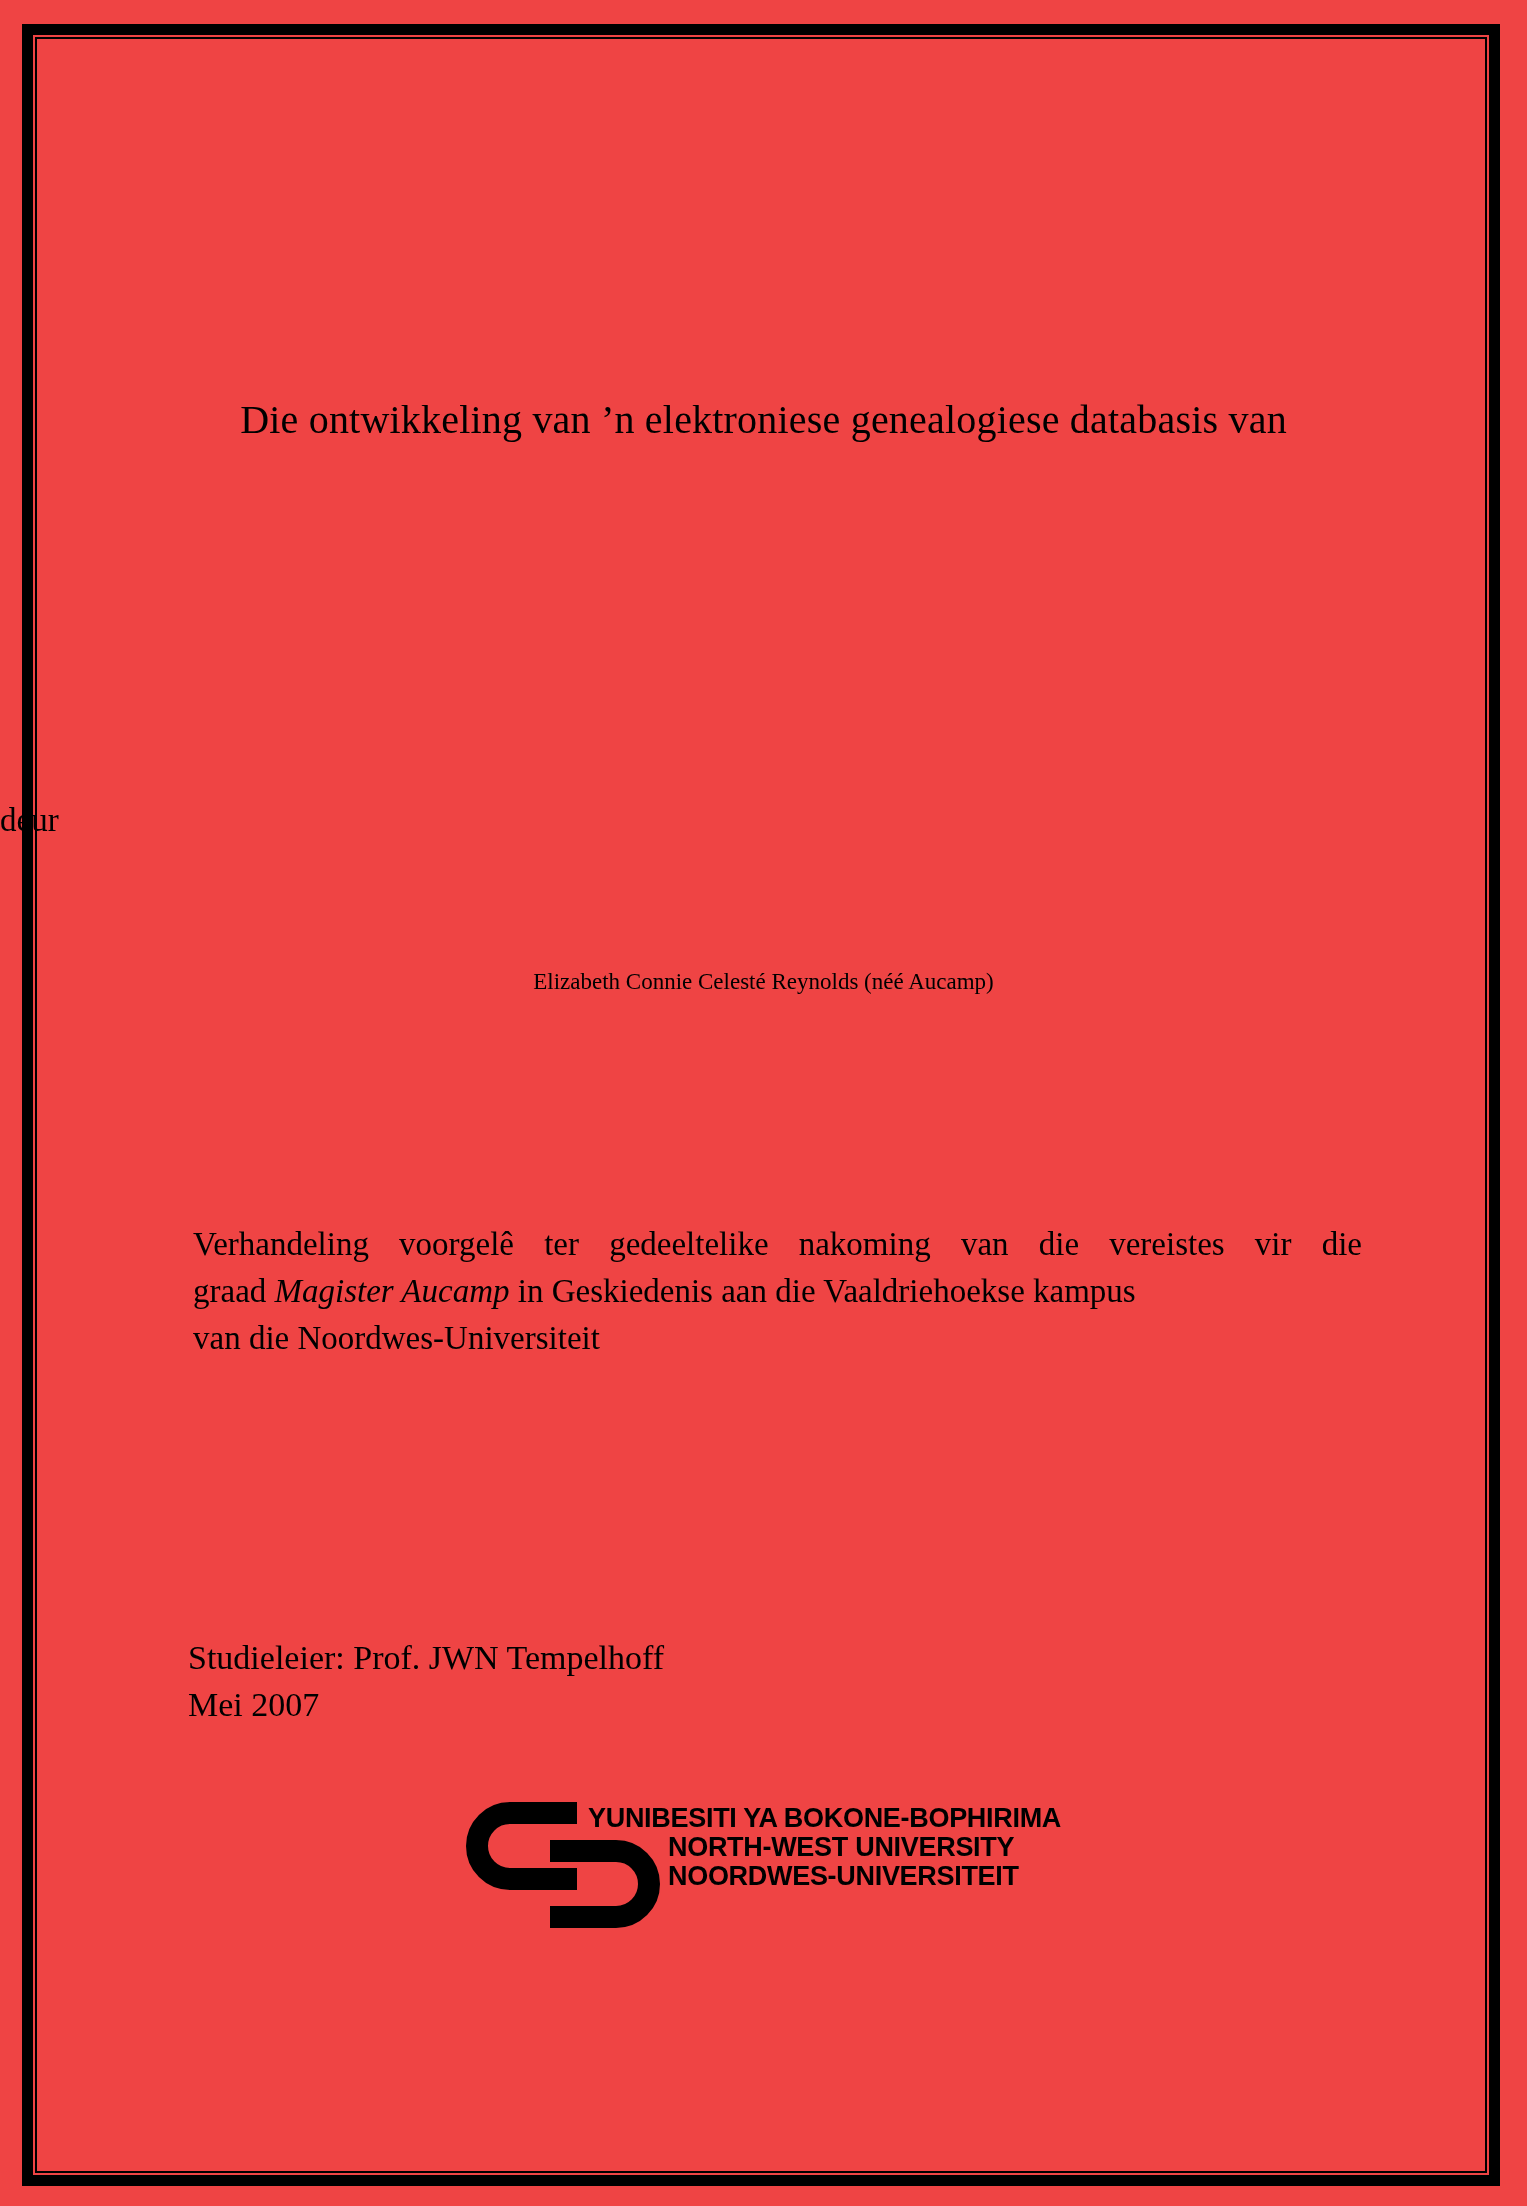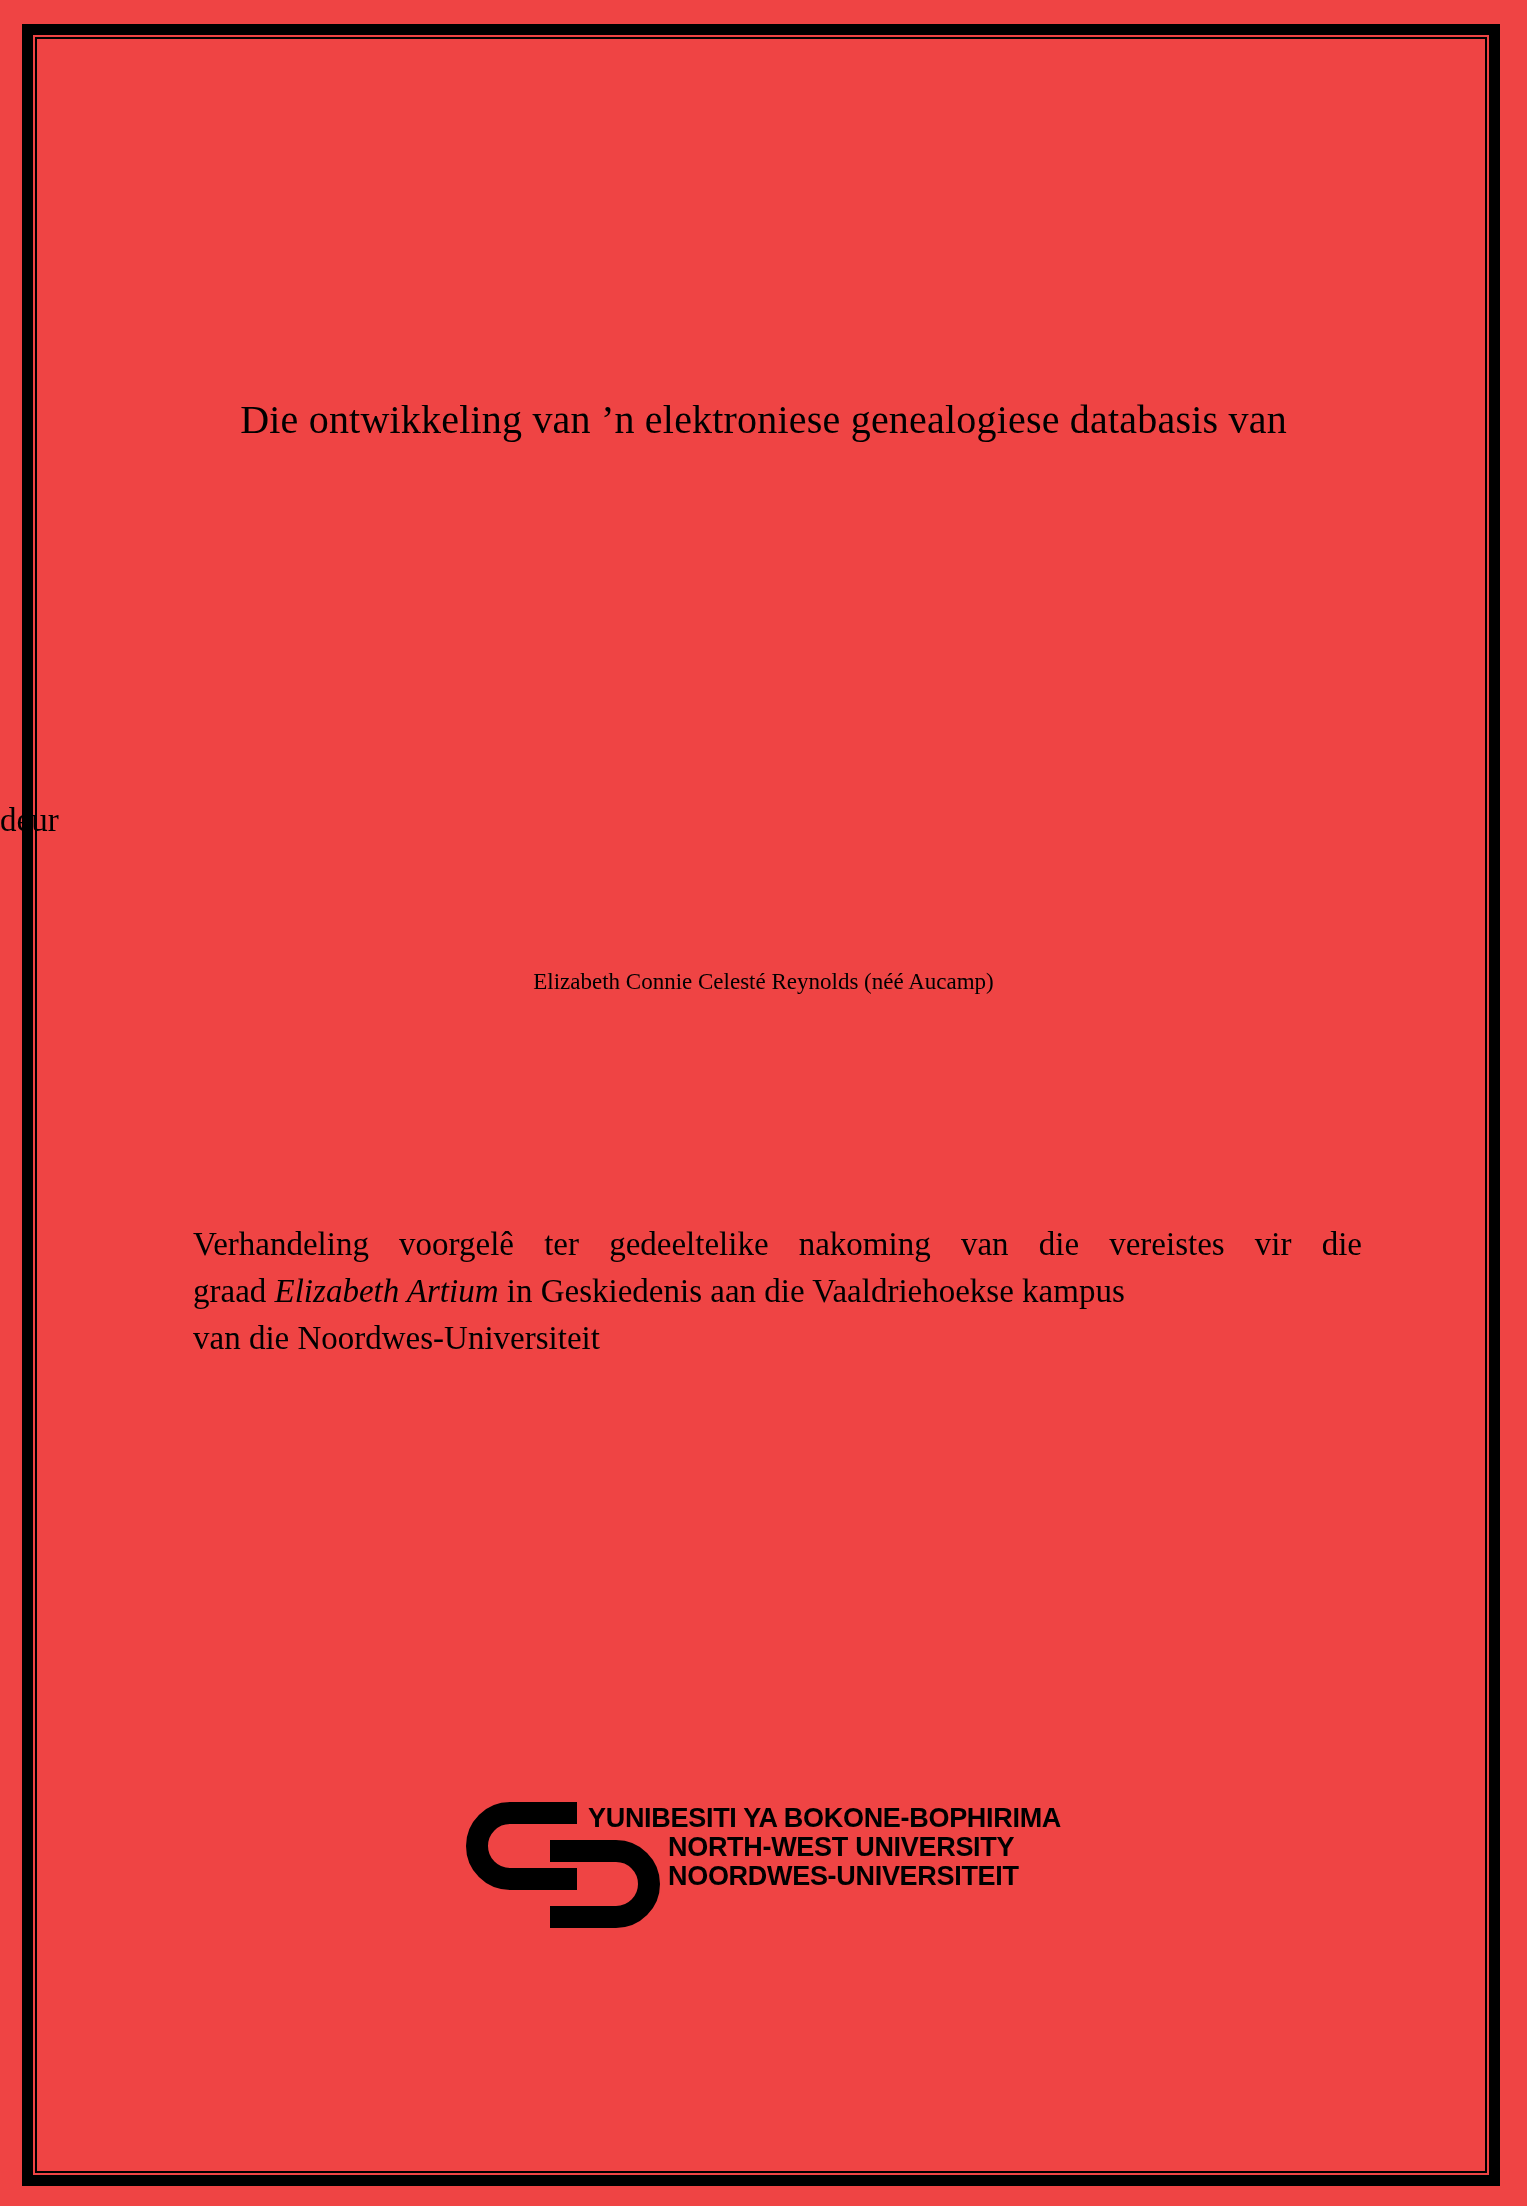--- a/index.html
+++ b/index.html
@@ -122,24 +122,28 @@
   <div class="title-block">
     <div>Die ontwikkeling van ’n elektroniese genealogiese databasis van</div>
   </div>
 
   <div class="byline-label">deur</div>
 
   <div class="author-name">Elizabeth Connie Celesté Reynolds (néé Aucamp)</div>
 
   <div class="statement">
     <div class="just">Verhandeling voorgelê ter gedeeltelike nakoming van die vereistes vir die</div>
-    <div><span>graad </span><i>Elizabeth Artium</i><span> in Geskiedenis aan die Vaaldriehoekse kampus</span></div>
+    <div><span>graad </span><i>Magister Aucamp</i><span> in Geskiedenis aan die Vaaldriehoekse kampus</span></div>
     <div>van die Noordwes-Universiteit</div>
   </div>
 
+  <div class="supervisor-block">
+    <div>Studieleier: Prof. JWN Tempelhoff</div>
+    <div>Mei 2007</div>
+  </div>
 
   <div class="logo">
     <svg class="logo-mark" viewBox="0 0 194 126" xmlns="http://www.w3.org/2000/svg" aria-hidden="true">
       <path d="M 111 11 H 44 A 33 33 0 0 0 44 77 H 111" fill="none" stroke="#000000" stroke-width="22"></path>
       <path d="M 84 49 H 150 A 33 33 0 0 1 150 115 H 84" fill="none" stroke="#000000" stroke-width="22"></path>
     </svg>
     <div class="logo-text">
       <div>YUNIBESITI YA BOKONE-BOPHIRIMA</div>
       <div class="indented">NORTH-WEST UNIVERSITY</div>
       <div class="indented">NOORDWES-UNIVERSITEIT</div>

